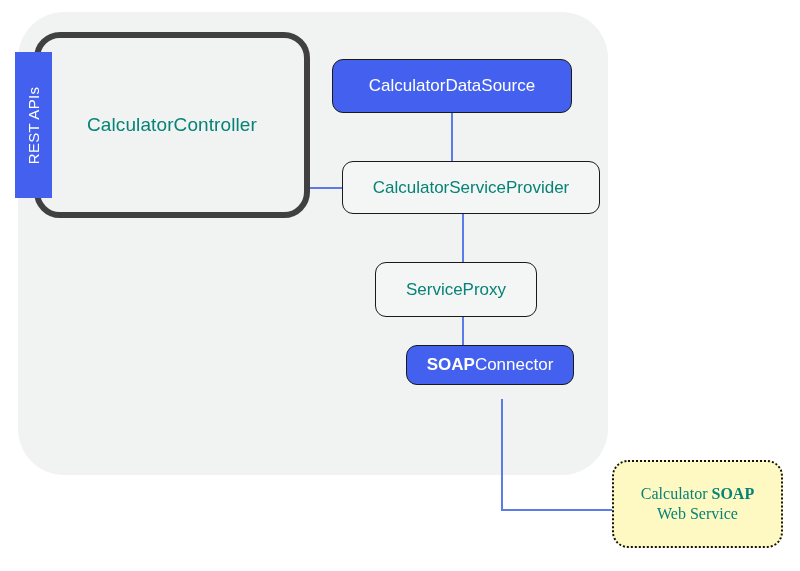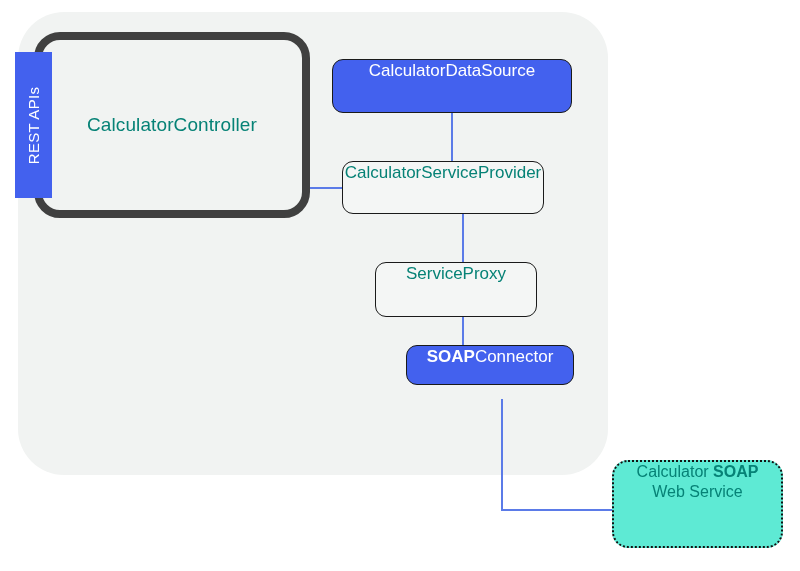--- a/index.html
+++ b/index.html
@@ -30,21 +30,21 @@
     border-radius: 46px;
   }
 
   
   .controller-box {
     position: absolute;
     left: 34px;
     top: 32px;
     width: 276px;
     height: 186px;
-    border: 8px solid #404040;
+    border: 6px solid #404040;
     border-radius: 26px;
     background: transparent;
     box-sizing: border-box;
     display: flex;
     align-items: center;
     justify-content: center;
   }
   .controller-label {
     color: #068276;
     font-size: 19px;
@@ -70,20 +70,21 @@
     letter-spacing: 0.3px;
     white-space: nowrap;
     transform: rotate(-90deg);
   }
 
   
   .node {
     position: absolute;
     box-sizing: border-box;
     display: flex;
+    align-items: center;
     justify-content: center;
     text-align: center;
     border-radius: 11px;
   }
   .node .node-label {
     white-space: nowrap;
     line-height: 1.25;
   }
 
   .node.filled {
@@ -96,36 +97,37 @@
 
   .node.outlined {
     background: #f4f6f5;
     border: 1.6px solid #1a1a1a;
   }
   .node.outlined .node-label {
     color: #068276;
   }
 
   .node.dotted {
-    background: #5eead4;
+    background: #fef9c3;
     border: 2.4px dotted #111111;
     border-radius: 16px;
+    font-family: Liberation Serif, serif;
   }
   .node.dotted .node-label {
     color: #068276;
     white-space: normal;
   }
 
   .bold-seg { font-weight: bold; }
 
   
   #node-datasource     { left: 332px; top: 59px;  width: 240px; height: 54px;  }
   #node-datasource .node-label  { font-size: 17px; }
 
-  #node-serviceprovider{ left: 342px; top: 161px; width: 202px; height: 53px;  }
+  #node-serviceprovider{ left: 342px; top: 161px; width: 258px; height: 53px;  }
   #node-serviceprovider .node-label { font-size: 17px; }
 
   #node-serviceproxy   { left: 375px; top: 262px; width: 162px; height: 55px;  }
   #node-serviceproxy .node-label { font-size: 17px; }
 
   #node-soapconnector  { left: 406px; top: 345px; width: 168px; height: 40px;  }
   #node-soapconnector .node-label { font-size: 17px; }
 
   #node-webservice     { left: 612px; top: 460px; width: 171px; height: 88px;  }
   #node-webservice .node-label { font-size: 16px; }

